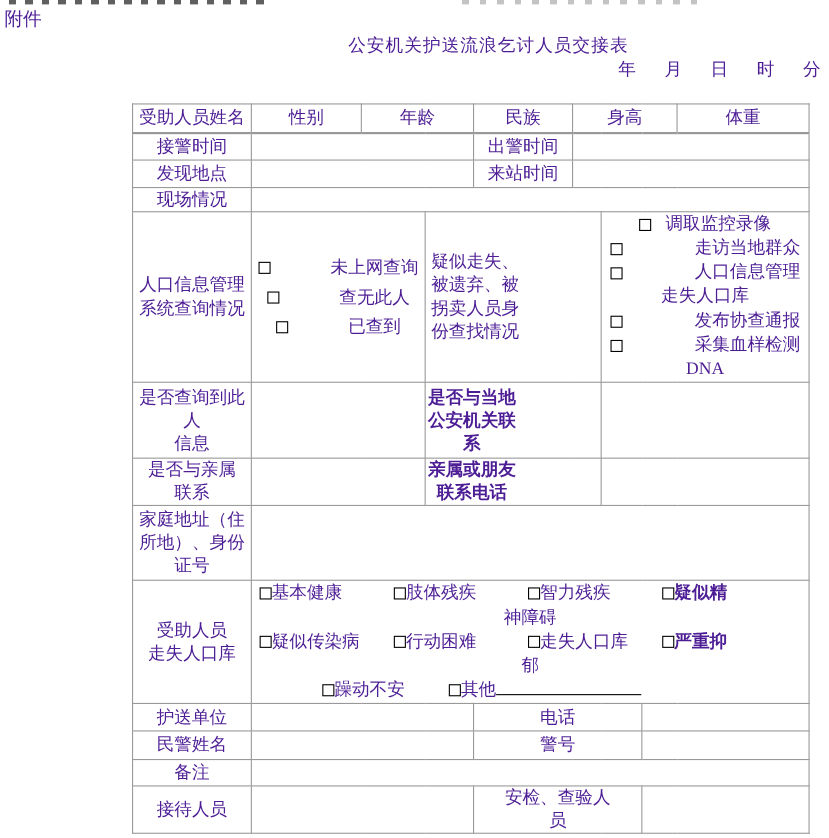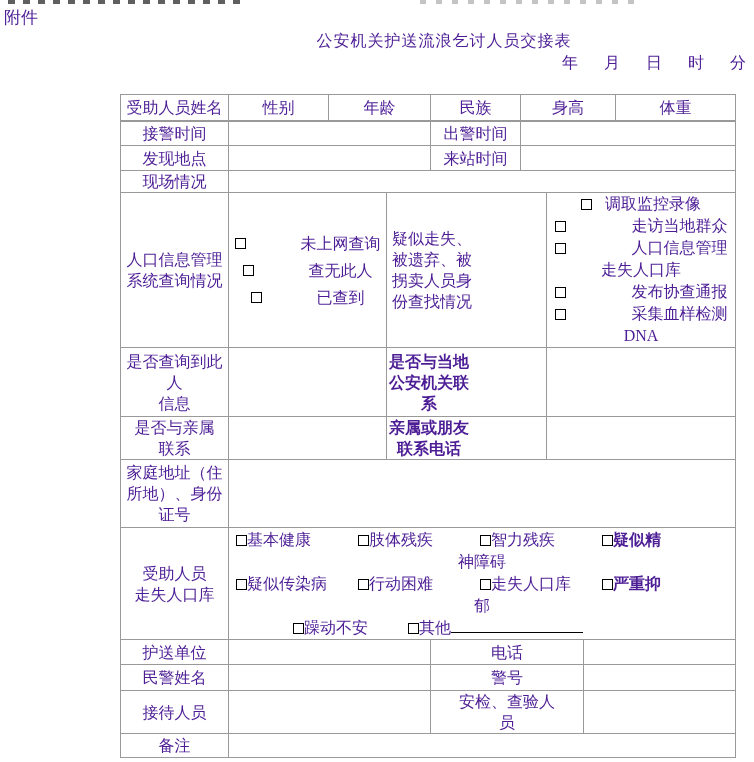--- a/index.html
+++ b/index.html
@@ -219,27 +219,27 @@
       <td colspan="2"></td>
     </tr>
 
     <tr style="height:26px">
       <td>民警姓名</td>
       <td colspan="3"></td>
       <td colspan="3">警号</td>
       <td colspan="2"></td>
     </tr>
 
-    <tr style="height:43px">
-      <td>接待人员</td>
-      <td colspan="3"></td>
-      <td colspan="3" class="pre">安检、查验人
-员</td>
-      <td colspan="2"></td>
-    </tr>
-
     <tr style="height:24px">
       <td>备注</td>
       <td colspan="8"></td>
     </tr>
+
+    <tr style="height:43px">
+      <td>接待人员</td>
+      <td colspan="3"></td>
+      <td colspan="3" class="pre">安检、查验人
+员</td>
+      <td colspan="2"></td>
+    </tr>
   </tbody>
     </table>
 </div>
 
 </body></html>

